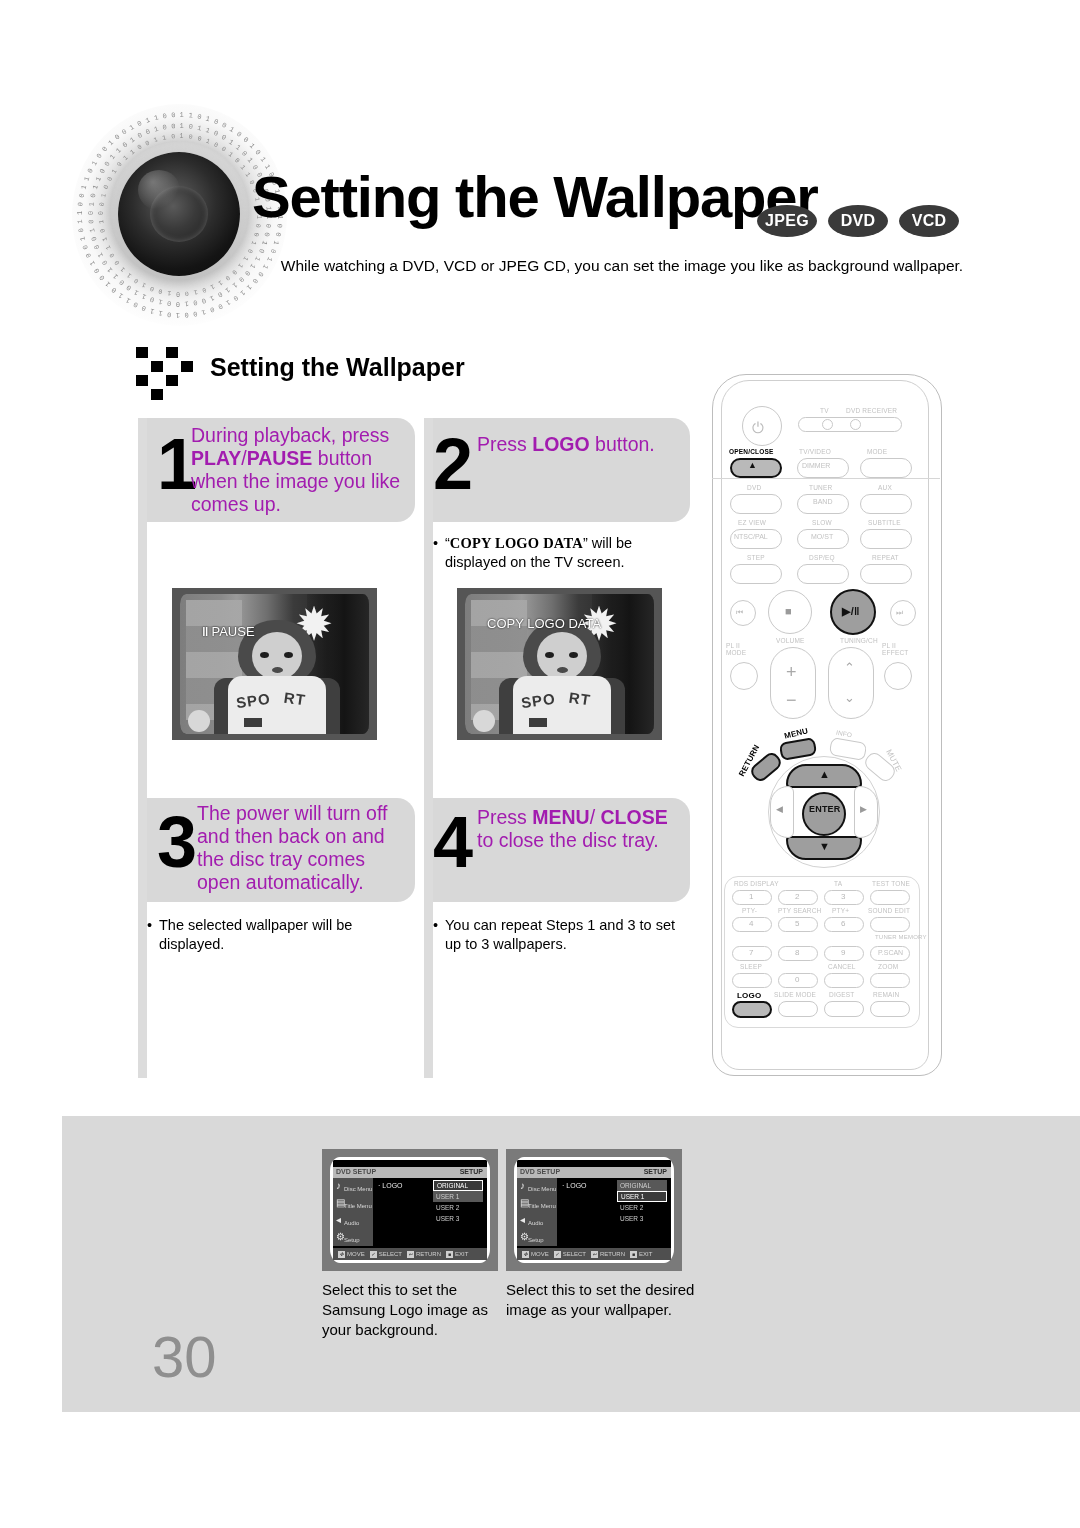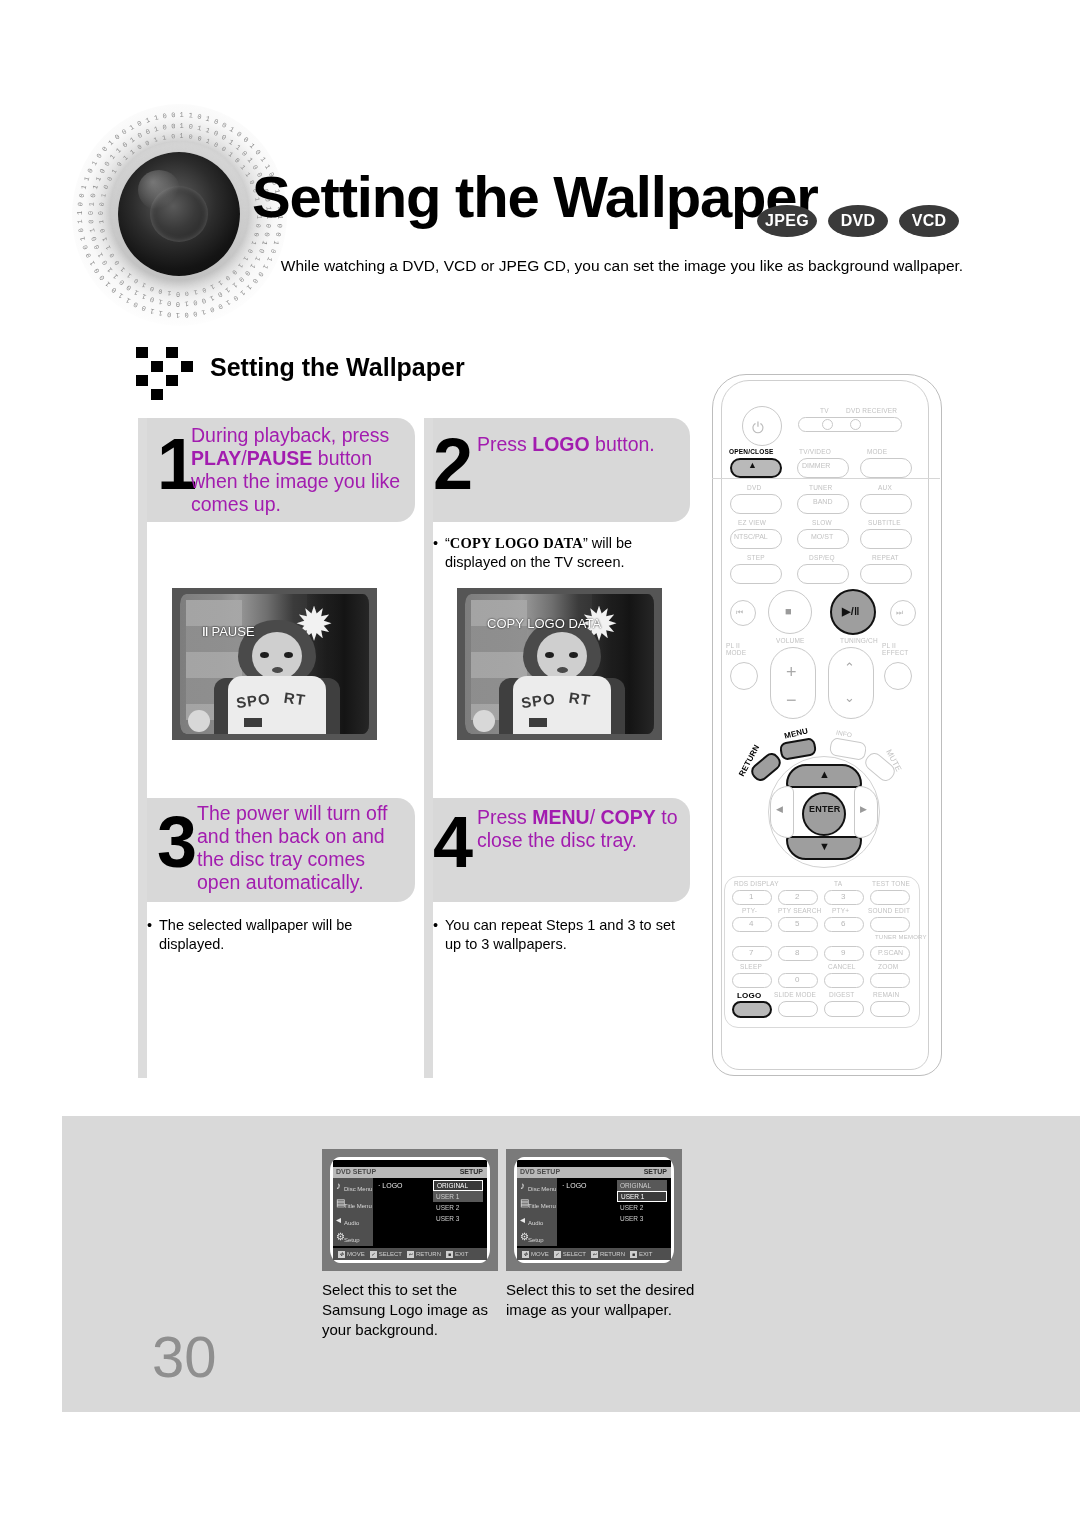--- a/index.html
+++ b/index.html
@@ -412,21 +412,21 @@
     <span class="ntext">“<span class="sc">COPY LOGO DATA</span>” will be displayed on the TV screen.</span>
   </div>
 
   <div class="stepbox" id="s3">
     <div class="num">3</div>
     <div class="txt">The power will turn off and then back on and the disc tray comes open automatically.</div>
   </div>
 
   <div class="stepbox" id="s4">
     <div class="num">4</div>
-    <div class="txt">Press <b>MENU</b>/ <b>COPY</b> to close the disc tray.</div>
+    <div class="txt">Press <b>MENU</b>/ <b>CLOSE</b> to close the disc tray.</div>
   </div>
 
   <div class="note" id="n3">
     <span class="bullet">•</span>
     <span class="ntext">The selected wallpaper will be displayed.</span>
   </div>
 
   <div class="note" id="n4">
     <span class="bullet">•</span>
     <span class="ntext">You can repeat Steps 1 and 3 to set up to 3 wallpapers.</span>

